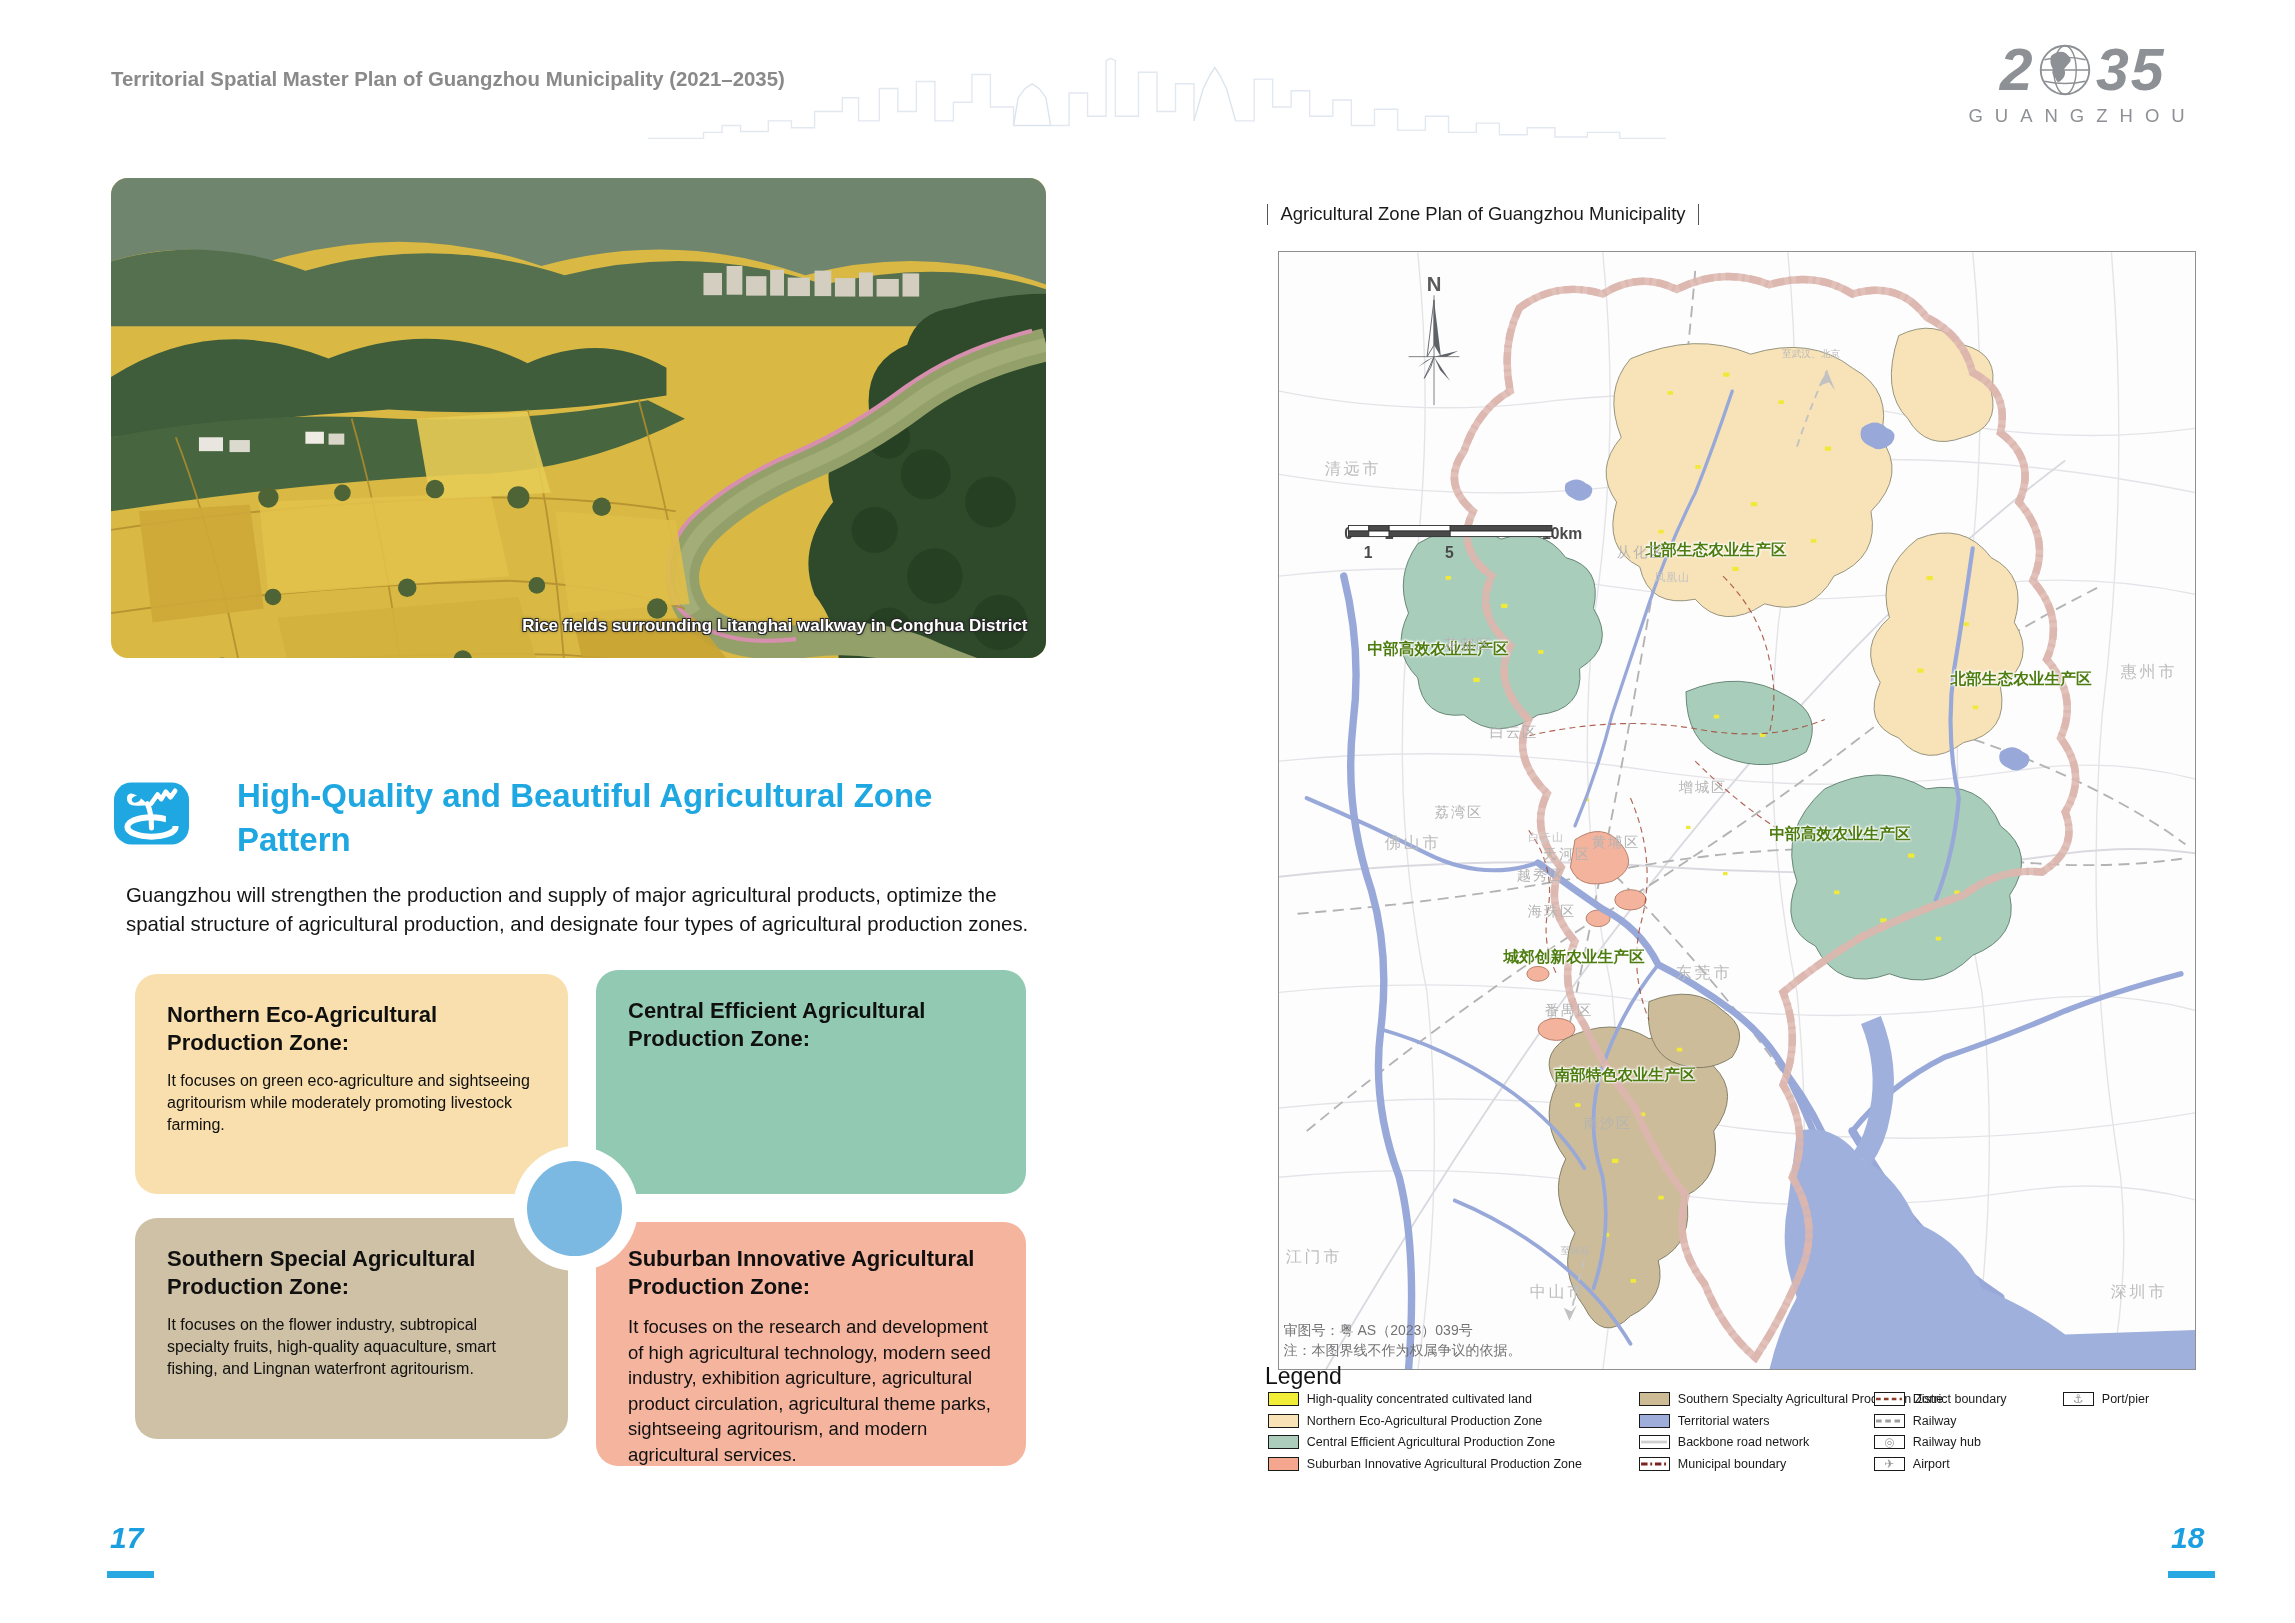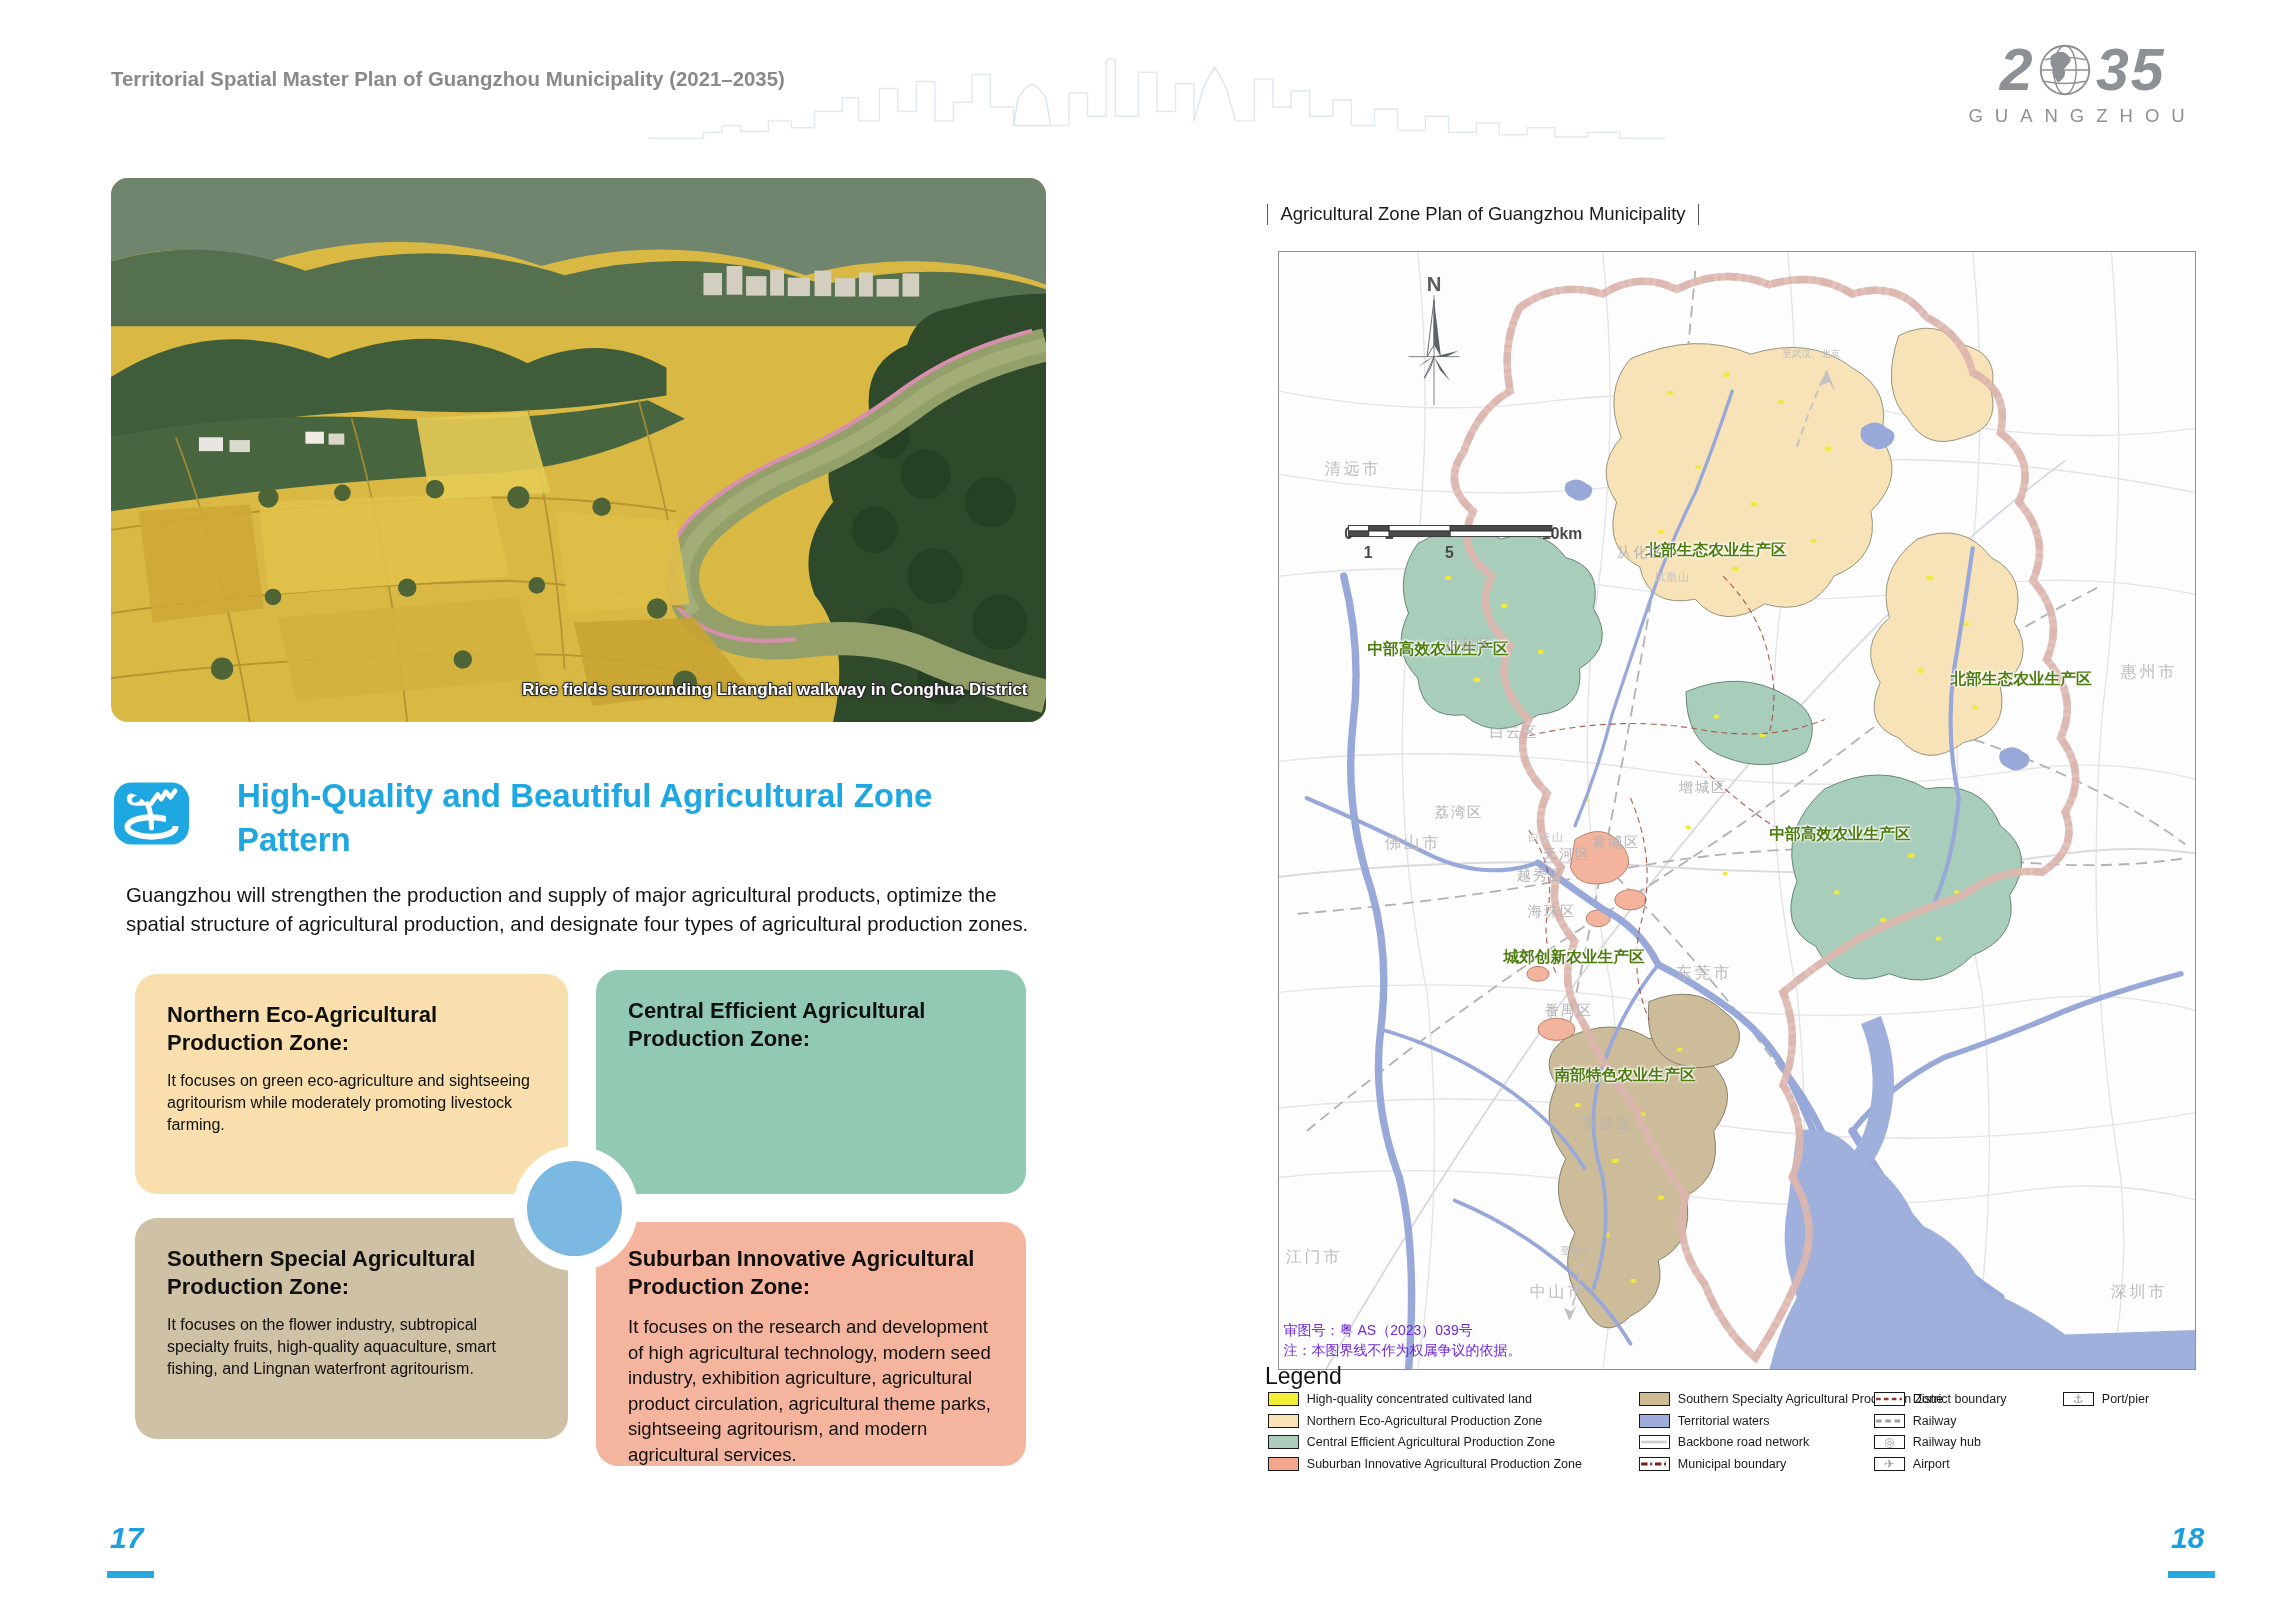--- a/index.html
+++ b/index.html
@@ -9,21 +9,21 @@
 
   
   .doc-title{left:111px;top:68px;font-size:20.4px;font-weight:600;color:#8a8a8a;}
   .skyline{left:648px;top:56px;}
   .logo{right:69px;top:41px;width:287px;text-align:center;color:#8d9094;}
   .logo-row{display:flex;align-items:center;justify-content:center;gap:2.8px;}
   .logo-digits{font-size:59px;font-weight:bold;font-style:italic;letter-spacing:1.9px;color:#8d9094;line-height:1;}
   .logo-city{font-size:18.5px;letter-spacing:12px;margin-top:4.6px;font-weight:500;}
 
   
-  .photo{left:111px;top:178px;width:935px;height:544px;border-radius:16.7px;overflow:hidden;}
+  .photo{left:111px;top:178px;width:935px;height:480px;border-radius:16.7px;overflow:hidden;}
   .photo-caption{right:18.5px;bottom:22px;font-size:17px;font-weight:bold;color:#fff;
     text-shadow:0.9px 0.9px 0 #2a2a2a,-0.9px 0.9px 0 #2a2a2a,0.9px -0.9px 0 #2a2a2a,-0.9px -0.9px 0 #2a2a2a,0 0 3.7px #222;}
   .sect-icon{left:114px;top:776px;width:75px;height:75px;}
   .sect-title{left:237px;top:774px;width:777px;font-size:33px;line-height:1.32;font-weight:bold;color:#1ea7e0;}
   .intro{left:126px;top:881px;width:918px;font-size:20.4px;line-height:1.42;color:#151515;}
 
   .zone-box{border-radius:22px;padding:27px 32px 0 32px;box-sizing:border-box;}
   .zone-title{font-size:22px;font-weight:bold;line-height:1.28;color:#101010;}
   .zone-body{font-size:16px;line-height:1.38;margin-top:13px;color:#101010;}
   .hub-ring{left:513px;top:1146px;width:125px;height:125px;border-radius:50%;background:#ffffff;}
@@ -38,21 +38,21 @@
   .map-wrap{left:1278px;top:251px;width:918px;height:1119px;border:1.4px solid #8f8f8f;
             box-sizing:border-box;background:#fdfdfe;overflow:hidden;}
   .map-wrap svg{position:absolute;left:0;top:0;}
   .mlabel{position:absolute;transform:translate(-50%,-50%);white-space:nowrap;}
   .zlabel{font-size:15.7px;font-weight:bold;color:#4d7c0f;
     text-shadow:0 0 2.8px #fff,0 0 2.8px #fff,0.9px 0.9px 1.9px #fff,-0.9px -0.9px 1.9px #fff;}
   .dlabel{font-size:14.3px;color:#b4b4b4;letter-spacing:1.9px;}
   .clabel{font-size:16px;color:#bcbcbc;letter-spacing:2.8px;}
   .mtlabel{font-size:11px;color:#c3c3c3;letter-spacing:0.9px;}
   .plabel{font-size:9.7px;color:#b9b9b9;}
-  .map-note{position:absolute;font-size:14px;color:#6d28d9;white-space:nowrap;}
+  .map-note{position:absolute;font-size:14px;color:#737373;white-space:nowrap;}
   .compass{position:absolute;left:125px;top:18.5px;}
   .scalebar{position:absolute;left:69px;top:273px;width:217px;color:#4a4a4a;font-size:15.7px;font-weight:600;}
 
   
   .legend-title{left:1265px;top:1363px;font-size:23px;font-weight:500;color:#111;}
   .lg-item{position:absolute;display:flex;align-items:center;gap:8.3px;}
   .sw{width:30.5px;height:14px;border:0.9px solid #1a1a1a;box-sizing:border-box;background:#fff;
       display:flex;align-items:center;justify-content:center;overflow:hidden;}
   .lg-label{font-size:12.5px;color:#1a1a1a;white-space:nowrap;}
   .lg-icon{font-size:12px;color:#9a9a9a;line-height:1;}

